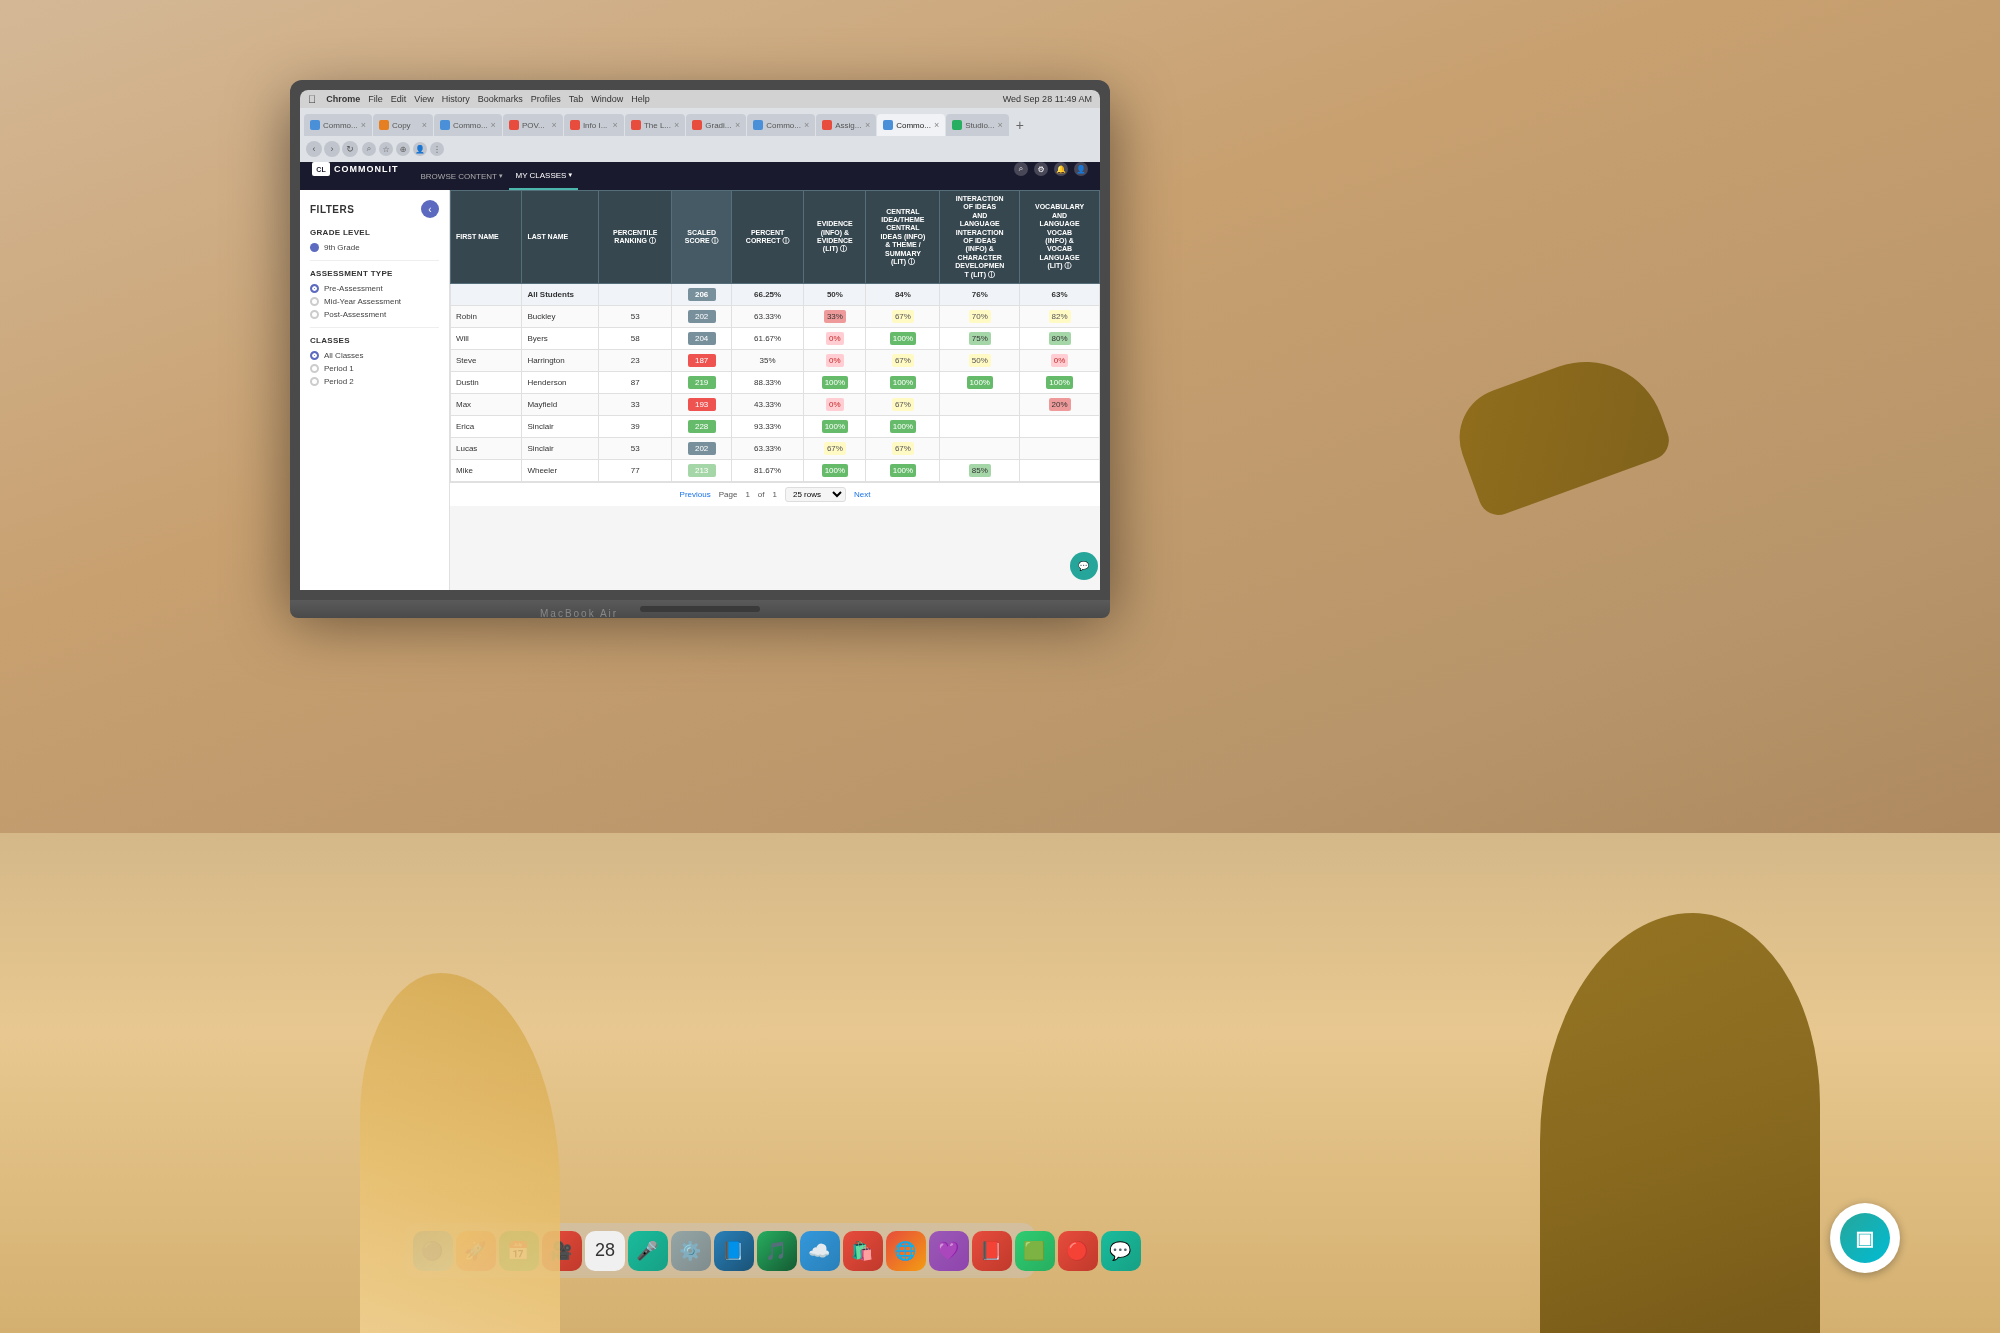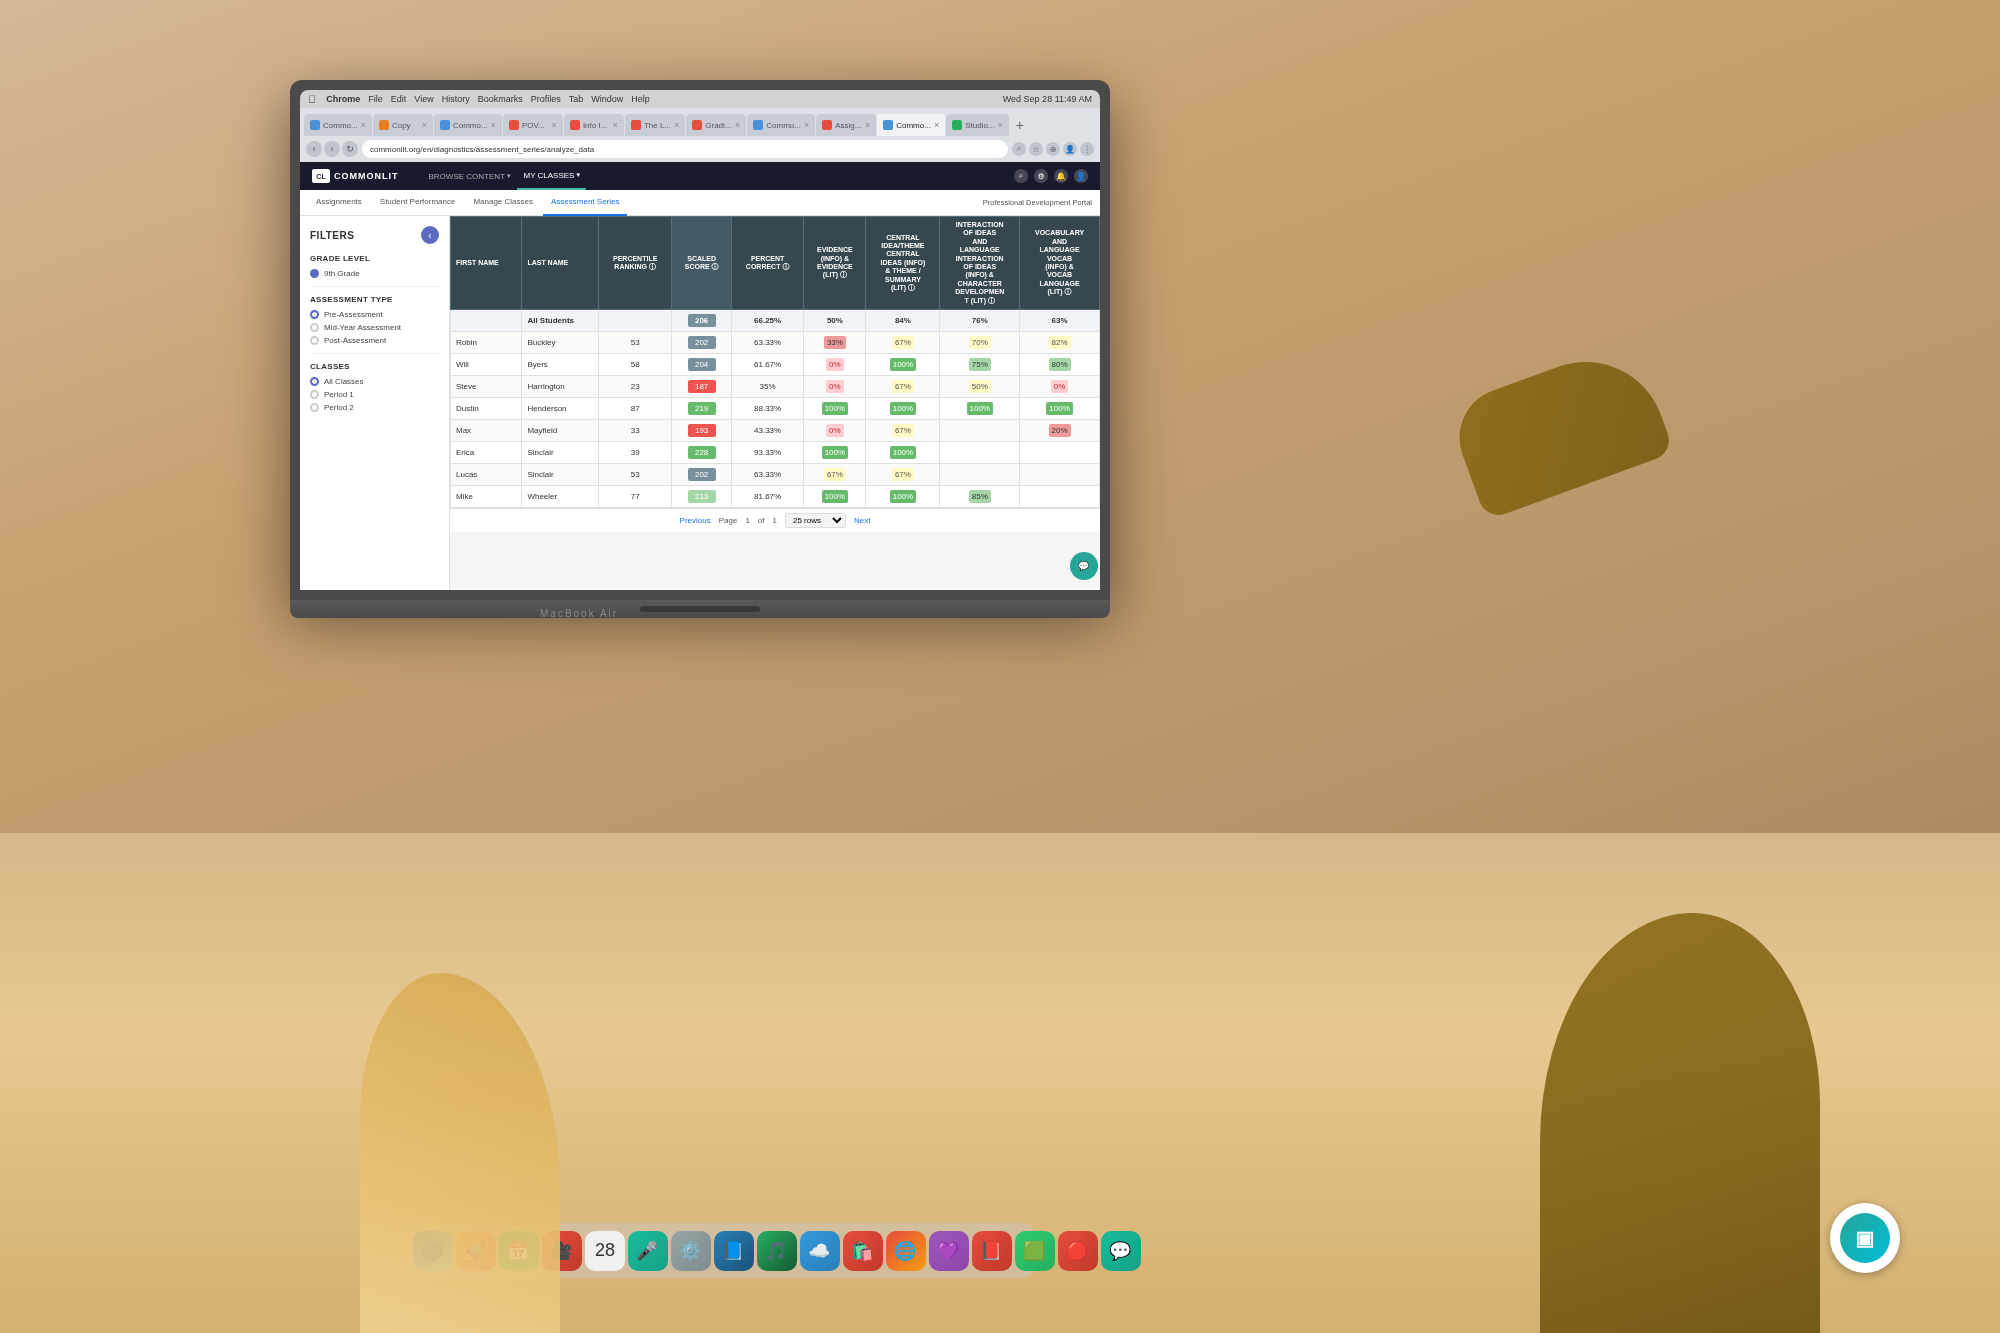--- a/index.html
+++ b/index.html
@@ -187,23 +187,22 @@
       background: #f5f5f5;
       display: flex;
       flex-direction: column;
       overflow: hidden;
     }
 
     .app-header {
       background: #1a1a2e;
       height: 28px;
       display: flex;
-      align-items: center;
+      align-items: flex-start;
       padding: 0 12px;
-      gap: 8px;
       flex-shrink: 0;
     }
     .logo-area {
       display: flex;
       align-items: center;
       gap: 4px;
     }
     .logo-icon {
       width: 18px;
       height: 14px;
@@ -644,23 +643,20 @@
           </div>
           <div class="tab-new">+</div>
         </div>
 
         <div class="address-bar-row">
           <div class="nav-buttons">
             <div class="nav-btn">‹</div>
             <div class="nav-btn">›</div>
             <div class="nav-btn">↻</div>
           </div>
-          <div class="address-input">
-            <span>commonlit.org/en/diagnostics/assessment_series/analyze_data</span>
-          </div>
           <div class="browser-icons">
             <div class="browser-icon-btn">⌕</div>
             <div class="browser-icon-btn">☆</div>
             <div class="browser-icon-btn">⊕</div>
             <div class="browser-icon-btn">👤</div>
             <div class="browser-icon-btn">⋮</div>
           </div>
         </div>
       </div>
 
@@ -682,37 +678,20 @@
             </div>
           </div>
           <div class="header-right">
             <div class="header-right-btn">⌕</div>
             <div class="header-right-btn">⚙</div>
             <div class="header-right-btn">🔔</div>
             <div class="header-right-btn">👤</div>
           </div>
         </div>
 
-        <div class="sub-nav">
-          <div class="sub-nav-item">
-            <span>Assignments</span>
-          </div>
-          <div class="sub-nav-item">
-            <span>Student Performance</span>
-          </div>
-          <div class="sub-nav-item">
-            <span>Manage Classes</span>
-          </div>
-          <div class="sub-nav-item active">
-            <span>Assessment Series</span>
-          </div>
-          <div class="professional-dev">
-            <span>Professional Development Portal</span>
-          </div>
-        </div>
 
         <div class="main-content">
 
           <div class="filters-panel">
             <div class="filters-header">
               <span class="filters-title">FILTERS</span>
               <div class="filters-collapse">
                 <span>‹</span>
               </div>
             </div>

